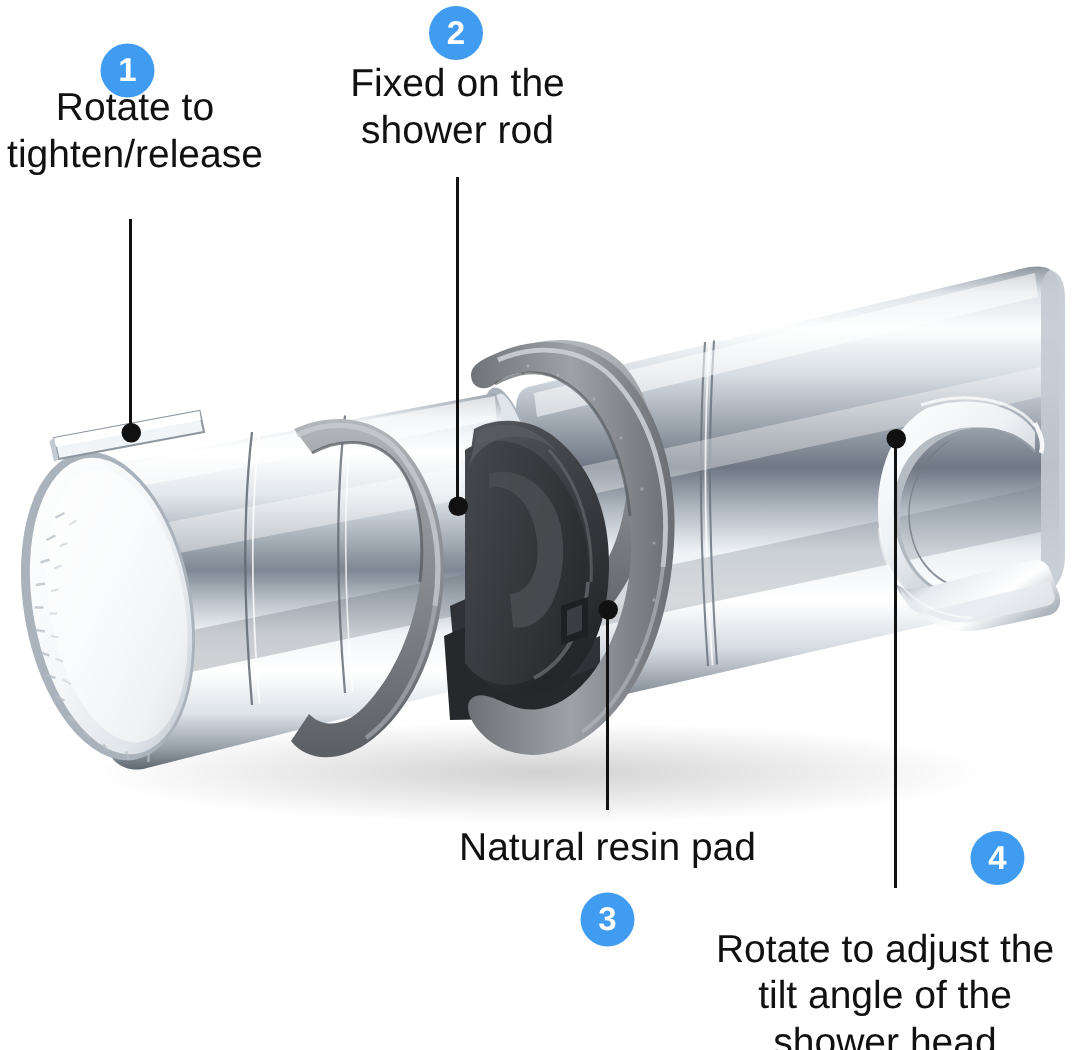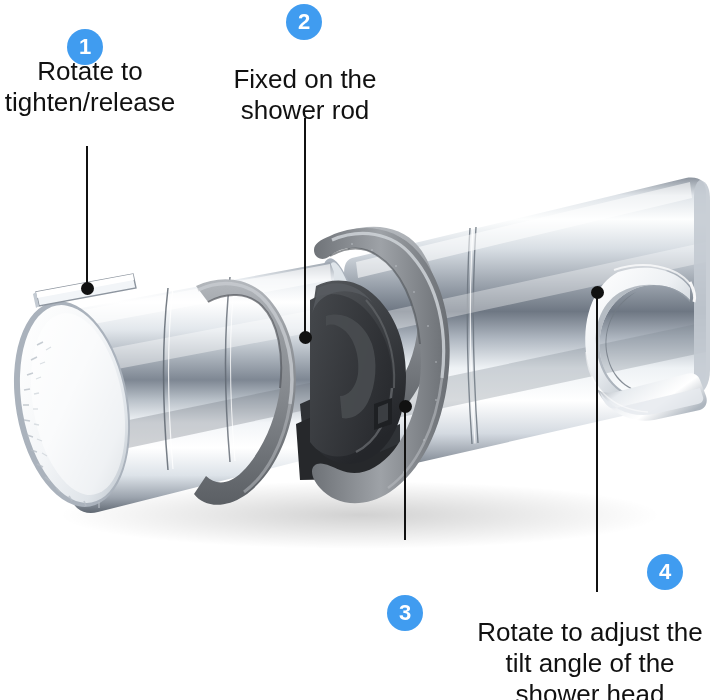--- a/index.html
+++ b/index.html
@@ -35,21 +35,21 @@
   .leader{position:absolute;background:#111111;width:2px;}
   .dot{position:absolute;width:13px;height:13px;border-radius:50%;background:#111111;}
 
   
   #badge-1{left:67px;top:29px;}
   #text-1{left:-10px;top:56px;width:200px;}
   #leader-1{left:86px;top:146px;height:142px;}
   #dot-1{left:81px;top:282px;}
 
   #badge-2{left:286px;top:4px;}
-  #text-2{left:212px;top:64px;width:186px;}
+  #text-2{left:212px;top:40px;width:186px;}
   #leader-2{left:304px;top:118px;height:218px;}
   #dot-2{left:299px;top:331px;}
 
   #text-3{left:282px;top:549px;width:246px;}
   #badge-3{left:387px;top:595px;}
   #leader-3{left:404px;top:404px;height:136px;}
   #dot-3{left:399px;top:400px;}
 
   #badge-4{left:647px;top:554px;}
   #text-4{left:458px;top:617px;width:264px;}
@@ -415,20 +415,21 @@
 tighten/release</div>
 
   <div class="leader" id="leader-2"></div>
   <div class="dot" id="dot-2"></div>
   <div class="badge" id="badge-2" style="background: rgb(64, 156, 240);">2</div>
   <div class="calloutText" id="text-2">Fixed on the
 shower rod</div>
 
   <div class="leader" id="leader-3"></div>
   <div class="dot" id="dot-3"></div>
+  <div class="calloutText" id="text-3">Natural resin pad</div>
   <div class="badge" id="badge-3" style="background: rgb(64, 156, 240);">3</div>
 
   <div class="leader" id="leader-4"></div>
   <div class="dot" id="dot-4"></div>
   <div class="badge" id="badge-4" style="background: rgb(64, 156, 240);">4</div>
   <div class="calloutText" id="text-4">Rotate to adjust the
 tilt angle of the
 shower head</div>
 
 </div>

